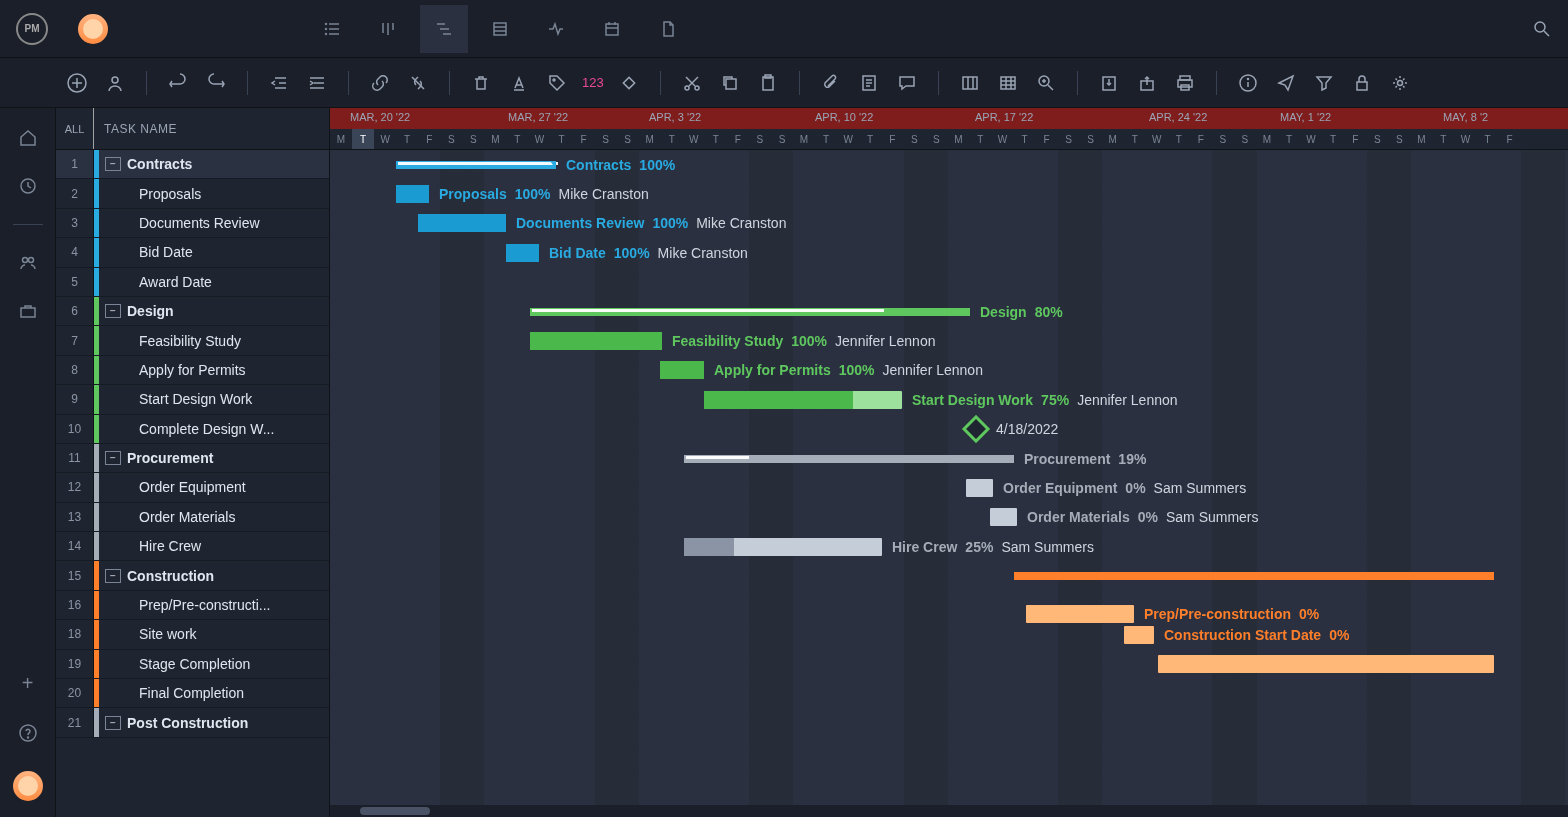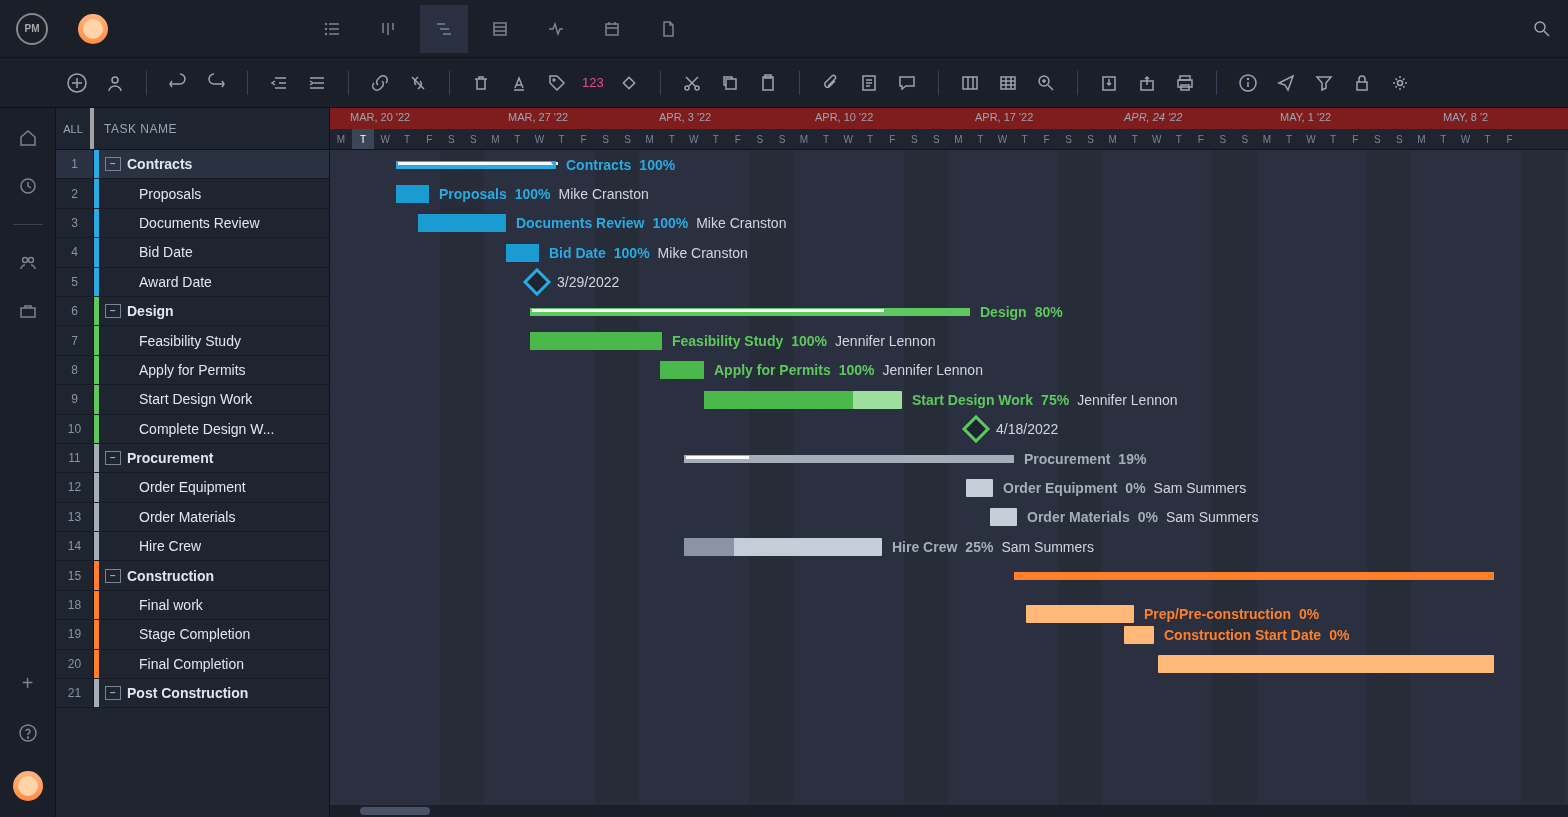--- a/index.html
+++ b/index.html
@@ -24,21 +24,21 @@
 
 
 .main { display: flex; height: calc(100% - 108px); }
 .left-rail { width: 56px; background: #1a1f29; display: flex; flex-direction: column; align-items: center; padding-top: 20px; gap: 28px; border-right: 1px solid #0f1217; }
 .rail-icon { color: #7a8494; cursor: pointer; }
 .rail-spacer { flex: 1; }
 
 
 .task-panel { width: 274px; background: #1f2530; display: flex; flex-direction: column; border-right: 1px solid #0f1217; }
 .task-header { display: flex; height: 42px; border-bottom: 1px solid #0f1217; }
-.col-all { width: 38px; display: flex; align-items: center; justify-content: center; font-size: 11px; color: #9aa4b5; border-right: 4px solid #a3a3a3; }
+.col-all { width: 38px; display: flex; align-items: center; justify-content: center; font-size: 11px; color: #9aa4b5; border-right: 1px solid #a3a3a3; }
 .col-name { flex: 1; display: flex; align-items: center; padding-left: 10px; font-size: 12px; color: #9aa4b5; letter-spacing: 0.5px; }
 .task-rows { flex: 1; overflow-y: auto; }
 .task-row { display: flex; height: 29.4px; align-items: center; border-bottom: 1px solid #161a22; cursor: pointer; }
 .task-row.selected { background: #2a3242; }
 .row-num { width: 38px; text-align: center; color: #8a94a5; font-size: 12px; border-right: 1px solid #0f1217; height: 100%; display: flex; align-items: center; justify-content: center; }
 .row-color { width: 5px; height: 100%; }
 .row-toggle { width: 16px; height: 14px; border: 1px solid #7a8494; display: inline-flex; align-items: center; justify-content: center; font-size: 10px; margin: 0 6px 0 4px; color: #aab; line-height: 1; }
 .row-name { flex: 1; padding-left: 8px; font-size: 14px; color: #e0e6f0; white-space: nowrap; overflow: hidden; text-overflow: ellipsis; }
 .row-name.group { font-weight: 600; padding-left: 2px; display: flex; align-items: center;}
 .row-name.child { padding-left: 40px; }
@@ -468,23 +468,28 @@
         </div>
         <div class="task-row">
           <div class="row-num">15</div>
           <div class="row-color" style="background: rgb(255, 127, 42);"></div>
           <div class="row-name group">
             <span class="row-toggle">−</span>
             <span>Construction</span>
           </div>
         </div>
         <div class="task-row">
+          <div class="row-num">16</div>
+          <div class="row-color" style="background: rgb(255, 127, 42);"></div>
+          <div class="row-name child">Prep/Pre-constructi...</div>
+        </div>
+        <div class="task-row">
           <div class="row-num">18</div>
           <div class="row-color" style="background: rgb(255, 127, 42);"></div>
-          <div class="row-name child">Final work</div>
+          <div class="row-name child">Site work</div>
         </div>
         <div class="task-row">
           <div class="row-num">19</div>
           <div class="row-color" style="background: rgb(255, 127, 42);"></div>
           <div class="row-name child">Stage Completion</div>
         </div>
         <div class="task-row">
           <div class="row-num">20</div>
           <div class="row-color" style="background: rgb(255, 127, 42);"></div>
           <div class="row-name child">Final Completion</div>
@@ -497,24 +502,24 @@
             <span>Post Construction</span>
           </div>
         </div>
       </div>
   </div>
 
   <div class="gantt">
     <div class="gantt-dates" id="gantt-dates">
         <span class="date-label" style="left: 20px;">MAR, 20 '22</span>
         <span class="date-label" style="left: 178px;">MAR, 27 '22</span>
-        <span class="date-label" style="left: 329px;">APR, 3 '22</span>
+        <span class="date-label" style="left: 319px;">APR, 3 '22</span>
         <span class="date-label" style="left: 485px;">APR, 10 '22</span>
         <span class="date-label" style="left: 645px;">APR, 17 '22</span>
-        <span class="date-label" style="left: 794px; font-style: italic;">APR, 24 '22</span>
+        <span class="date-label" style="left: 819px;">APR, 24 '22</span>
         <span class="date-label" style="left: 950px;">MAY, 1 '22</span>
         <span class="date-label" style="left: 1113px;">MAY, 8 '2</span>
       </div>
     <div class="gantt-days" id="gantt-days">
         <div class="day-cell">M</div>
         <div class="day-cell today">T</div>
         <div class="day-cell">W</div>
         <div class="day-cell">T</div>
         <div class="day-cell">F</div>
         <div class="day-cell">S</div>
@@ -609,28 +614,20 @@
             <div class="bar" style="width: 100%; background: rgb(41, 171, 226);">
               <div class="bar-progress" style="width: 100%; background: rgb(26, 155, 210);"></div>
             </div>
             <div class="bar-label" style="color: rgb(41, 171, 226);">
               <span class="taskname">Bid Date</span> 
               <span class="pct">100%</span> 
               <span class="assignee">Mike Cranston</span>
             </div>
           </div>
         </div>
-        <div class="gantt-row" style="top: 117.6px;">
-          <div class="bar-wrap" style="left: 197px; width: 20px;">
-            <div class="milestone" style="border-color: rgb(41, 171, 226); background: rgb(31, 37, 48);"></div>
-            <div class="bar-label">
-              <span class="assignee">3/29/2022</span>
-            </div>
-          </div>
-        </div>
         <div class="gantt-row" style="top: 147px;">
           <div class="bar-wrap" style="left: 200px; width: 440px;">
             <div class="bar-summary" style="width: 100%; background: rgb(94, 200, 94); color: rgb(94, 200, 94);">
               <div style="position: absolute; top: 1px; left: 2px; height: 3px; background: rgb(255, 255, 255); width: 80%; opacity: 0.95;"></div>
             </div>
             <div class="bar-label" style="color: rgb(94, 200, 94);">
               <span class="taskname">Design</span> 
               <span class="pct">80%</span>
             </div>
           </div>

